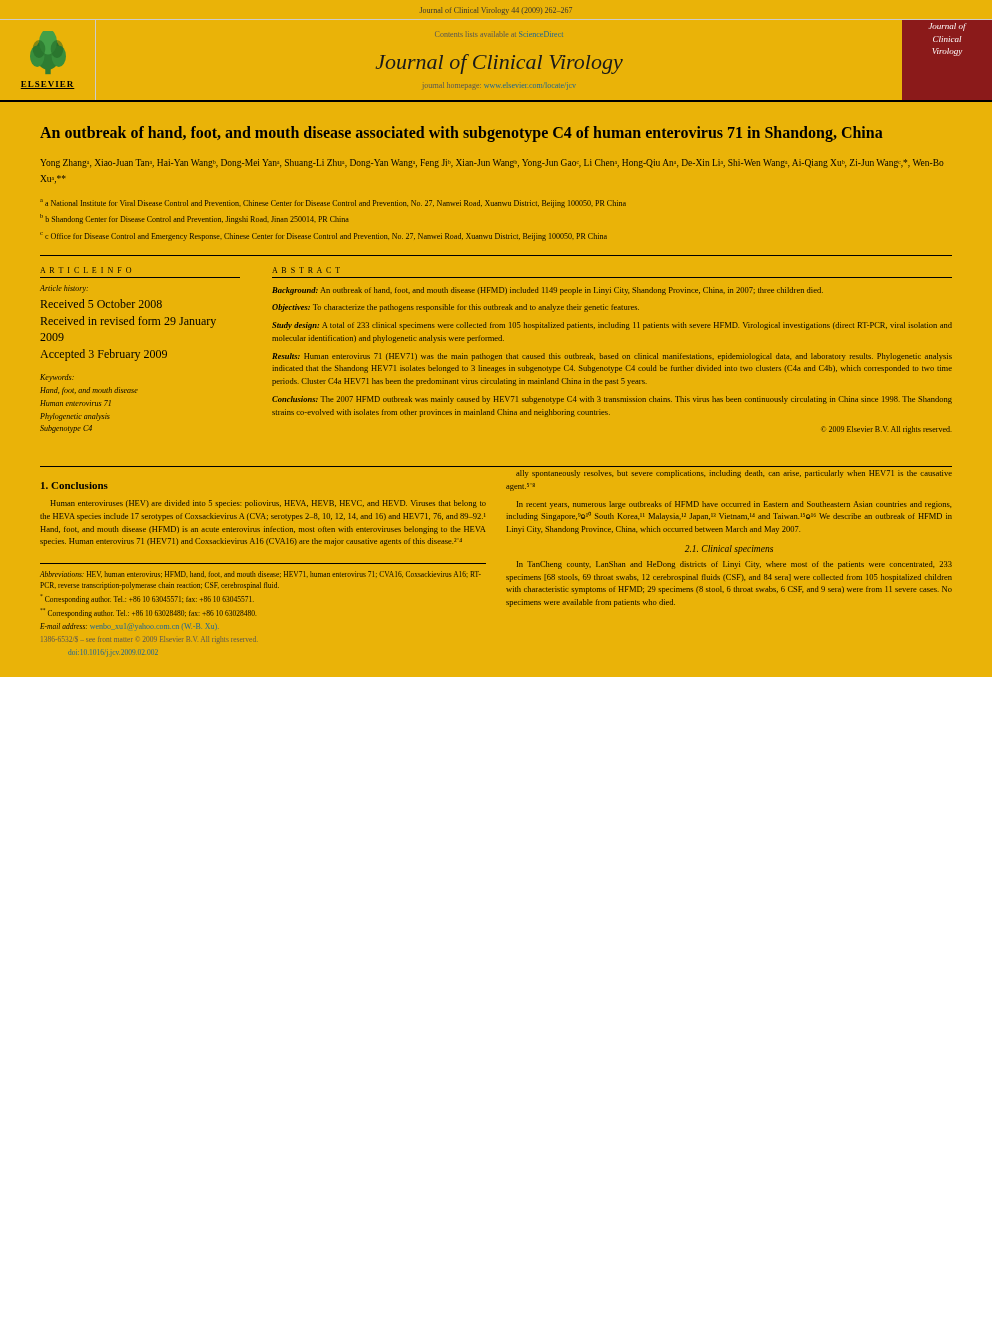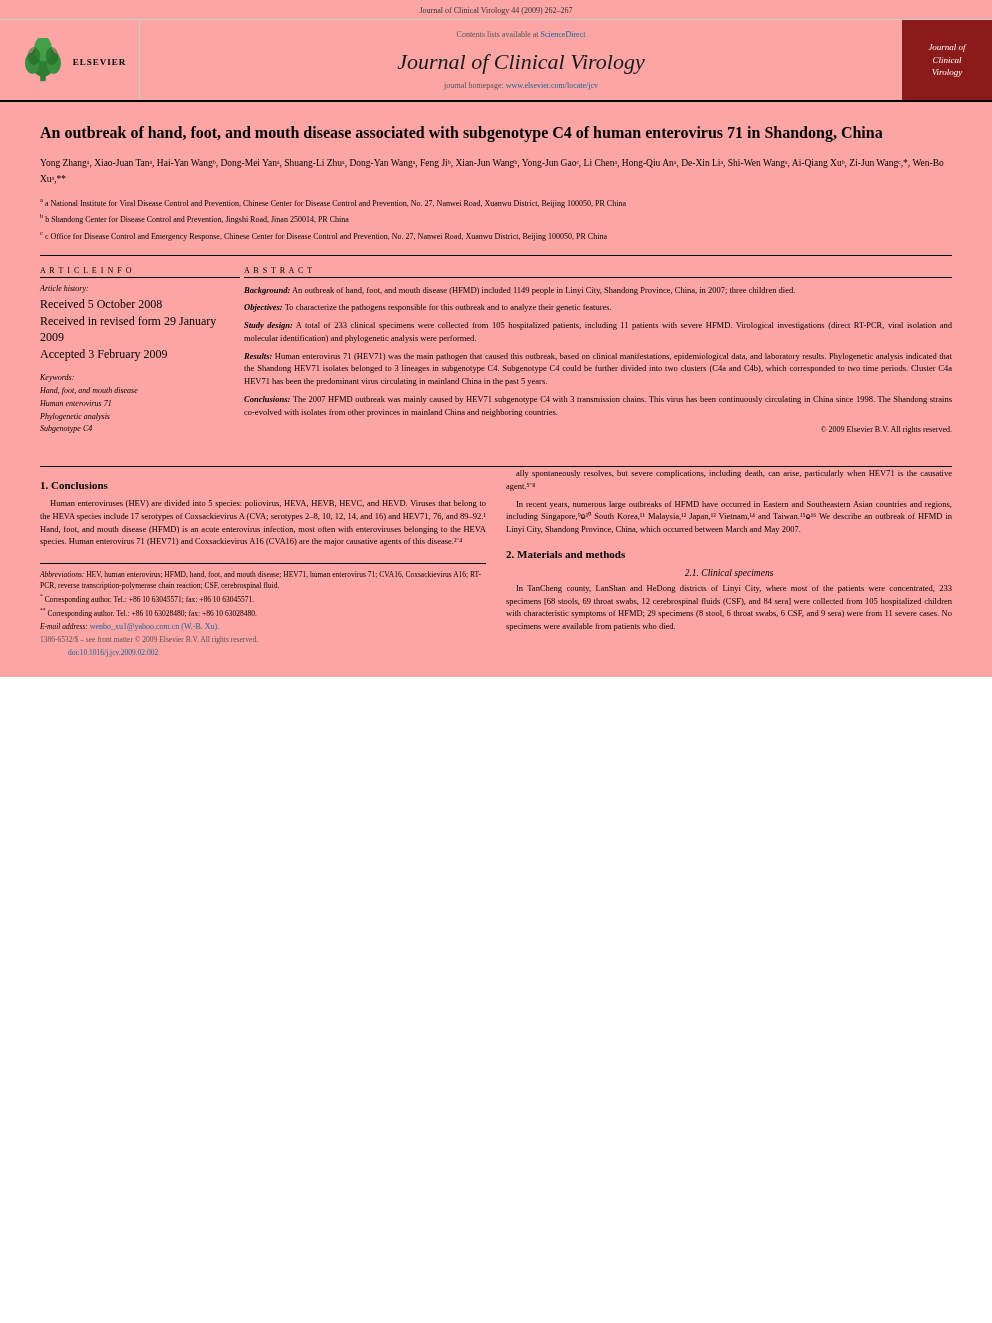--- a/index.html
+++ b/index.html
@@ -7,49 +7,50 @@
       background: #fff;
       font-family: 'Times New Roman', Times, serif;
       font-size: 10px;
       color: #000;
       width: 992px;
       min-height: 1323px;
     }
 
     .page-wrapper {
       width: 992px;
-      background: #fca5a5;
+      background: #eab308;
       padding: 0;
     }
 
     
     .journal-top-bar {
       text-align: center;
       font-size: 8px;
       color: #333;
       padding: 6px 0 4px;
       border-bottom: 1px solid #ccc;
     }
 
     .journal-header-box {
       display: flex;
       align-items: stretch;
       border-bottom: 2px solid #000;
       margin: 0;
     }
 
     .elsevier-logo {
-      width: 140px;
+      width: 96px;
       min-height: 80px;
       display: flex;
-      flex-direction: row;
+      flex-direction: column;
       align-items: center;
       justify-content: center;
       border-right: 1px solid #ccc;
       padding: 8px;
+      text-decoration: underline;
     }
 
     .elsevier-tree {
       width: 60px;
       height: 45px;
     }
 
     .elsevier-text {
       font-size: 9px;
       font-weight: bold;
@@ -89,21 +90,20 @@
 
     .journal-homepage {
       font-size: 8px;
       color: #555;
     }
 
     .journal-right-logo {
       width: 90px;
       background: #8b1a1a;
       display: flex;
-      align-items: center;
       justify-content: center;
     }
 
     .journal-right-logo-inner {
       color: #fff;
       font-size: 9px;
       font-style: italic;
       text-align: center;
       line-height: 1.4;
     }
@@ -144,21 +144,21 @@
     }
 
     .divider-line {
       border: none;
       border-top: 1px solid #000;
       margin: 10px 0;
     }
 
     .two-col {
       display: flex;
-      gap: 4px;
+      gap: 32px;
       margin-top: 10px;
     }
 
     .left-col {
       width: 200px;
       flex-shrink: 0;
     }
 
     .right-col {
       flex: 1;
@@ -446,24 +446,20 @@
           </div>
         </div>
       </div>
 
       <div class="body-right">
         <div class="body-text">
           <p>ally spontaneously resolves, but severe complications, including death, can arise, particularly when HEV71 is the causative agent.⁵⁻⁸</p>
           <p>In recent years, numerous large outbreaks of HFMD have occurred in Eastern and Southeastern Asian countries and regions, including Singapore,⁹ⱺ¹⁰ South Korea,¹¹ Malaysia,¹² Japan,¹³ Vietnam,¹⁴ and Taiwan.¹⁵ⱺ¹⁶ We describe an outbreak of HFMD in Linyi City, Shandong Province, China, which occurred between March and May 2007.</p>
         </div>
 
-        <div class="section-heading">
-          <span>2.</span>
-          <span>Materials and methods</span>
-        </div>
 
         <div class="subsection-heading">2.1. Clinical specimens</div>
 
         <div class="body-text">
           <p>In TanCheng county, LanShan and HeDong districts of Linyi City, where most of the patients were concentrated, 233 specimens [68 stools, 69 throat swabs, 12 cerebrospinal fluids (CSF), and 84 sera] were collected from 105 hospitalized children with characteristic symptoms of HFMD; 29 specimens (8 stool, 6 throat swabs, 6 CSF, and 9 sera) were from 11 severe cases. No specimens were available from patients who died.</p>
         </div>
       </div>
     </div>
   </div>
 

